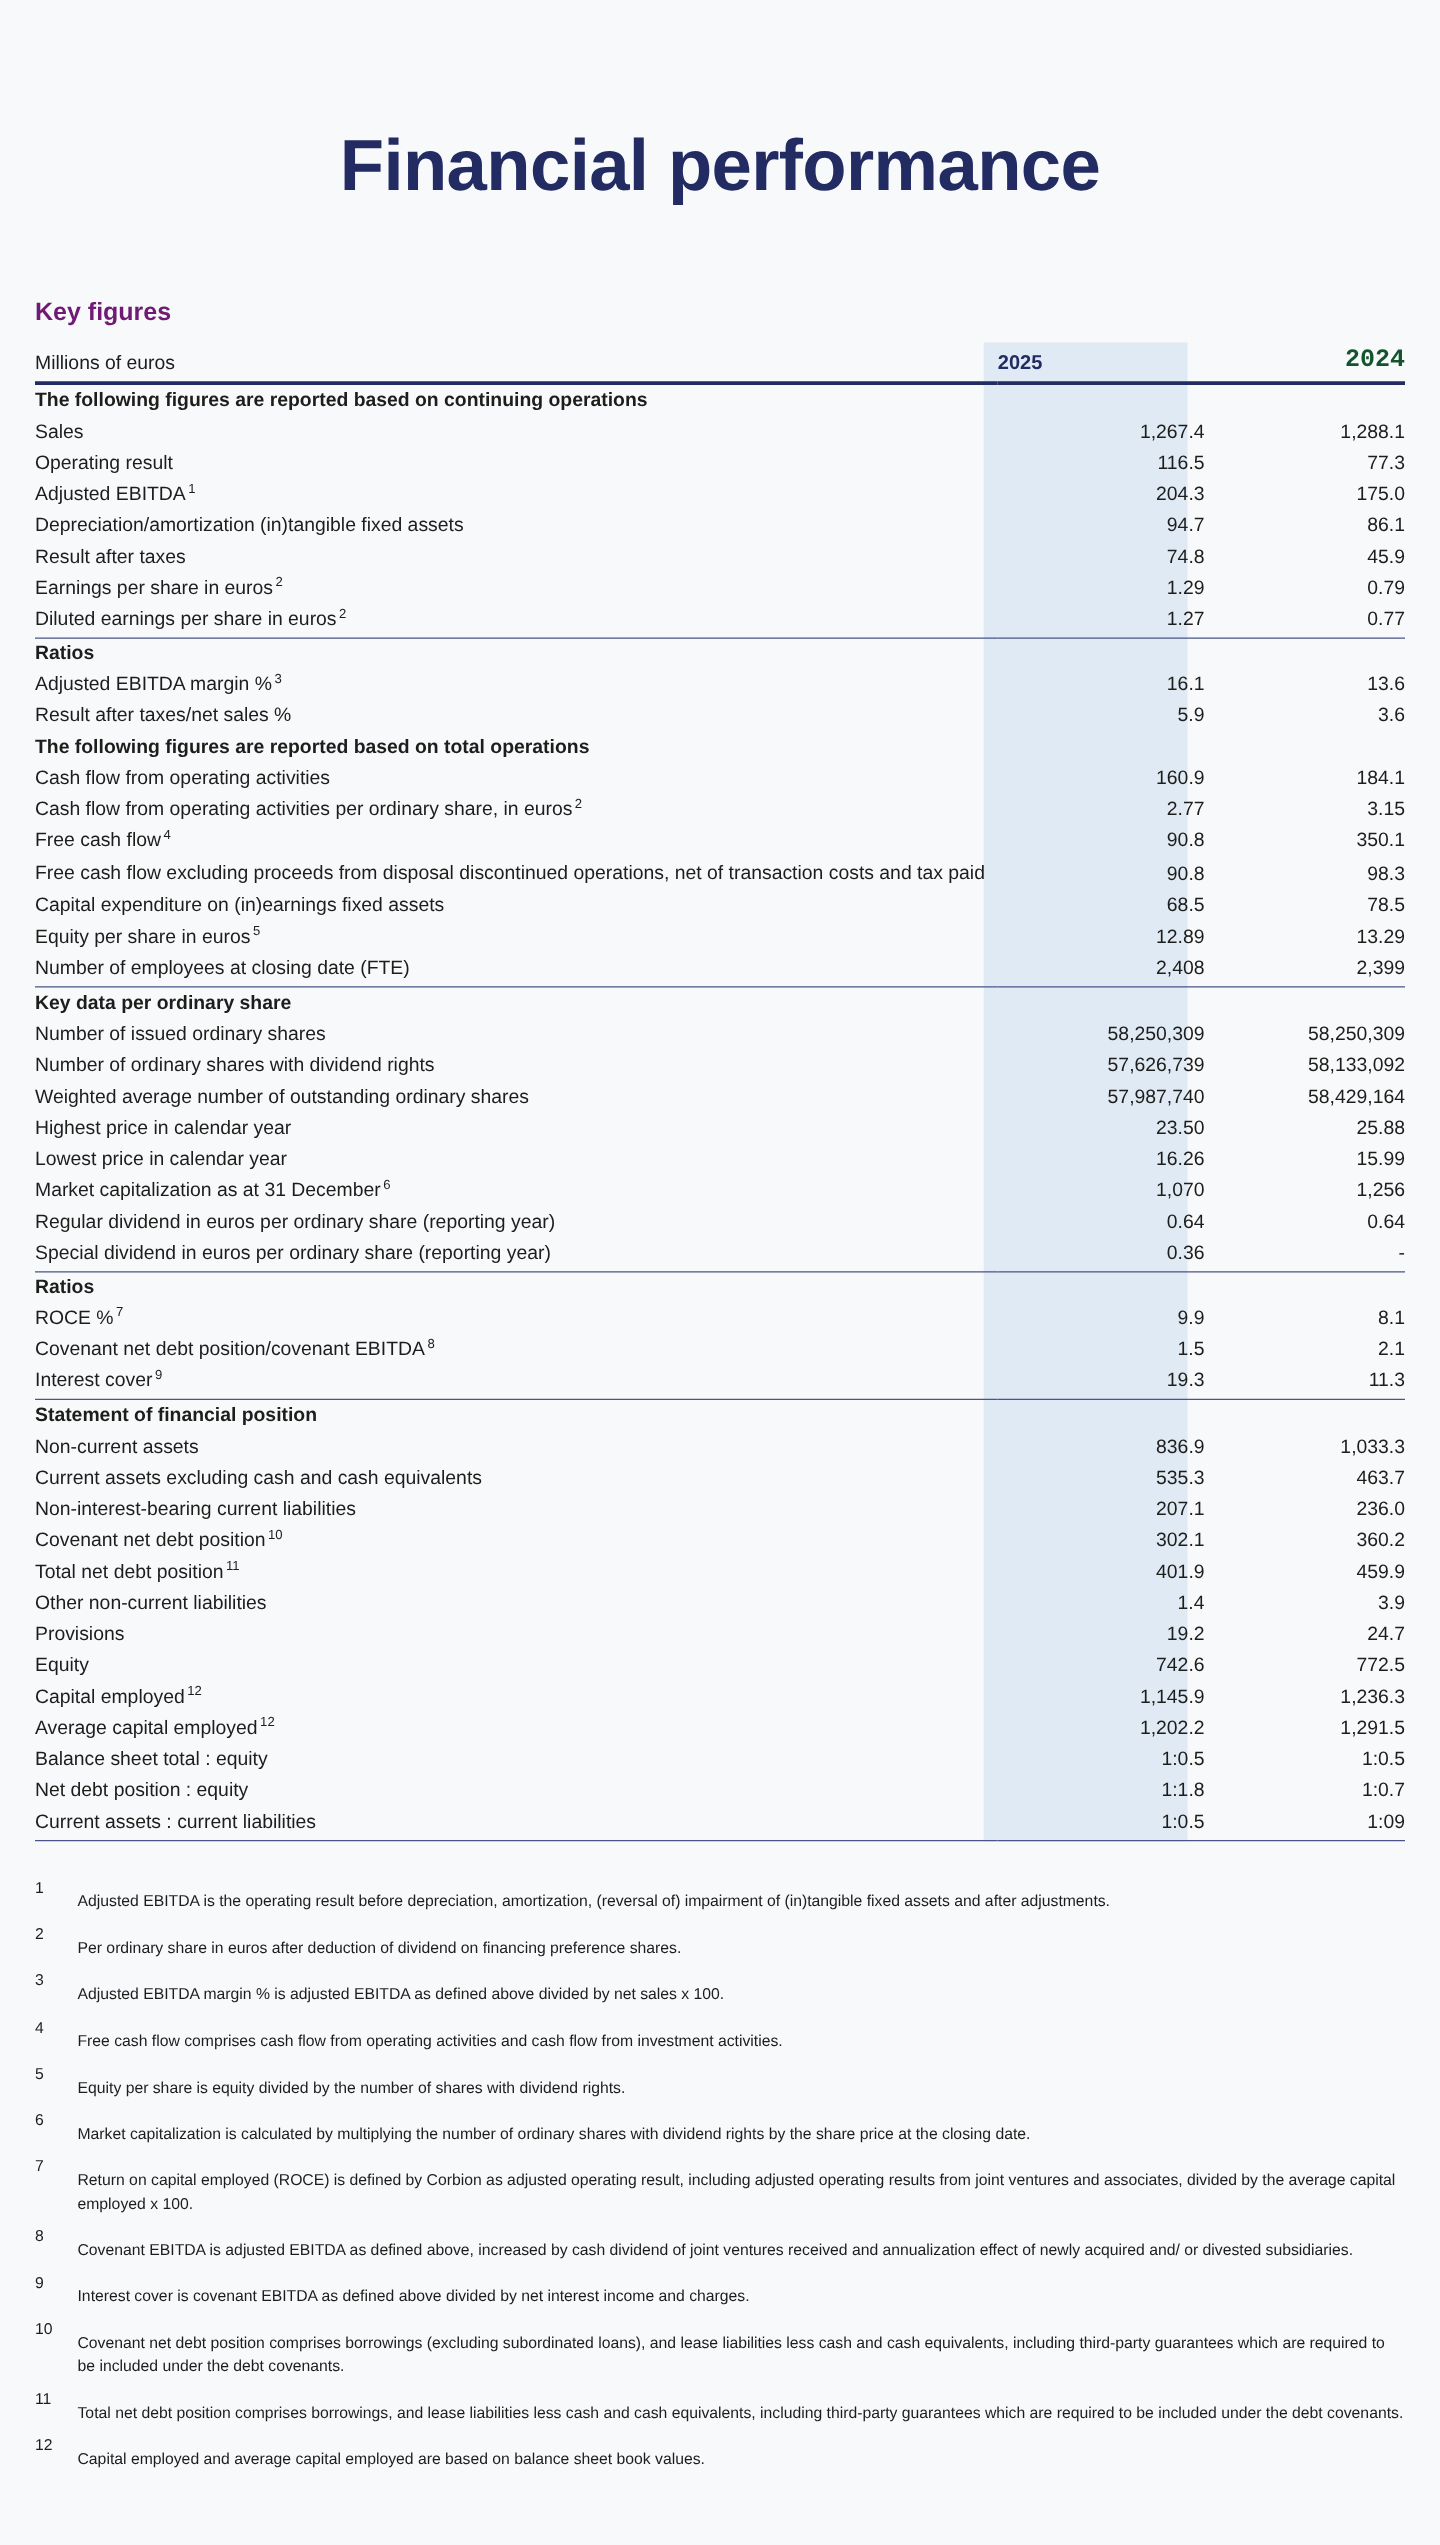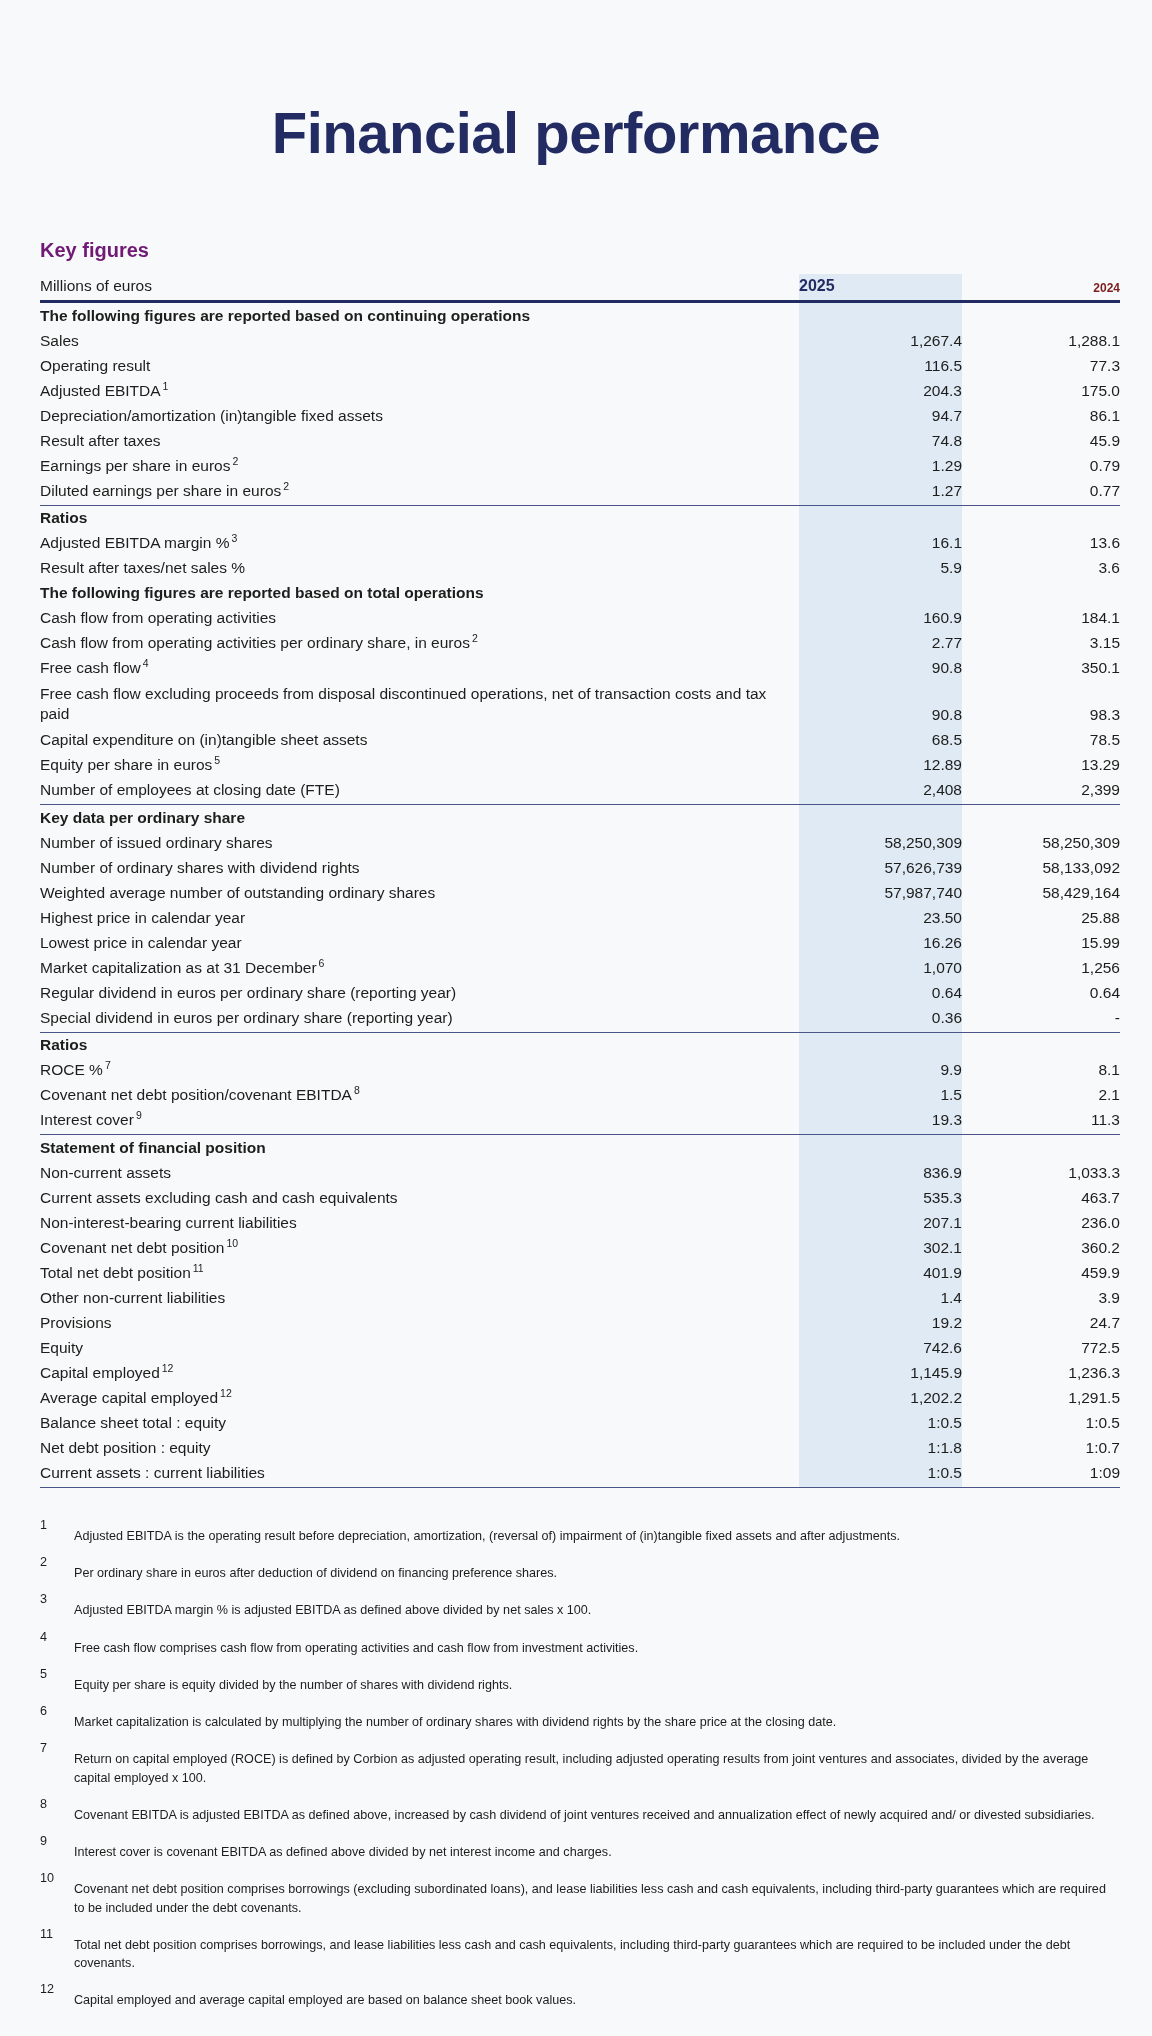--- a/index.html
+++ b/index.html
@@ -3,21 +3,21 @@
 <meta charset="utf-8">
 <style>
   * { box-sizing: border-box; }
   html, body { margin:0; padding:0; }
   body {
     width:1152px; min-height:2036px;
     background:#f7f9fb;
     font-family:"Liberation Sans", sans-serif;
     color:#1d1d1b;
   }
-  .page { position:relative; width:1152px; padding:0 40px; }
+  .page { position:relative; width:1152px; padding:0 28px; }
 
   
   .title {
     text-align:center;
     color:#232b63;
     font-size:58px;
     font-weight:bold;
     letter-spacing:-0.5px;
     padding-top:62px;
     padding-bottom:10px;
@@ -60,21 +60,21 @@
     vertical-align:bottom;
     background:transparent;
   }
   td.lbl  { text-align:left; padding-right:14px; }
   td.num  { text-align:right; padding-right:12px; white-space:nowrap; }
   td.num2 { text-align:right; padding-right:0px; white-space:nowrap; }
 
   
   .hdr-unit { font-size:15.5px; padding-bottom:6px; }
   .hdr-y1 { text-align:left; font-weight:bold; color:#232b63; font-size:16px; padding-right:12px; padding-bottom:6px;}
-  .hdr-y2 { text-align:right; font-weight:bold; color:#7f1d1d; font-size:12px; padding-bottom:6px;}
+  .hdr-y2 { text-align:right; font-weight:bold; color:#14532d; font-size:20px; padding-bottom:6px;font-family:Liberation Mono, monospace;}
 
   tr.rule-thick td { border-bottom:3px solid #232b63; padding:0; height:3px; }
   tr.rule-thin  td { border-bottom:1.5px solid #4a5488; padding:0; height:2px; }
   tr.rule-bottom td { border-bottom:1.5px solid #4a5488; padding:0; height:2px; }
 
   td.grouphead { font-weight:bold; padding-top:8px; padding-bottom:5px; }
 
   .wrap2 { white-space:normal; line-height:1.3; }
   sup { font-size:10.5px; vertical-align:super; line-height:0; padding-left:2px; }
 
@@ -195,21 +195,21 @@
             <td class="lbl">Free cash flow<sup>4</sup></td>
             <td class="num">90.8</td>
             <td class="num2">350.1</td>
           </tr>
           <tr>
             <td class="lbl wrap2">Free cash flow excluding proceeds from disposal discontinued operations, net of transaction costs and tax paid</td>
             <td class="num">90.8</td>
             <td class="num2">98.3</td>
           </tr>
           <tr>
-            <td class="lbl">Capital expenditure on (in)tangible sheet assets</td>
+            <td class="lbl">Capital expenditure on (in)earnings fixed assets</td>
             <td class="num">68.5</td>
             <td class="num2">78.5</td>
           </tr>
           <tr>
             <td class="lbl">Equity per share in euros<sup>5</sup></td>
             <td class="num">12.89</td>
             <td class="num2">13.29</td>
           </tr>
           <tr>
             <td class="lbl">Number of employees at closing date (FTE)</td>

